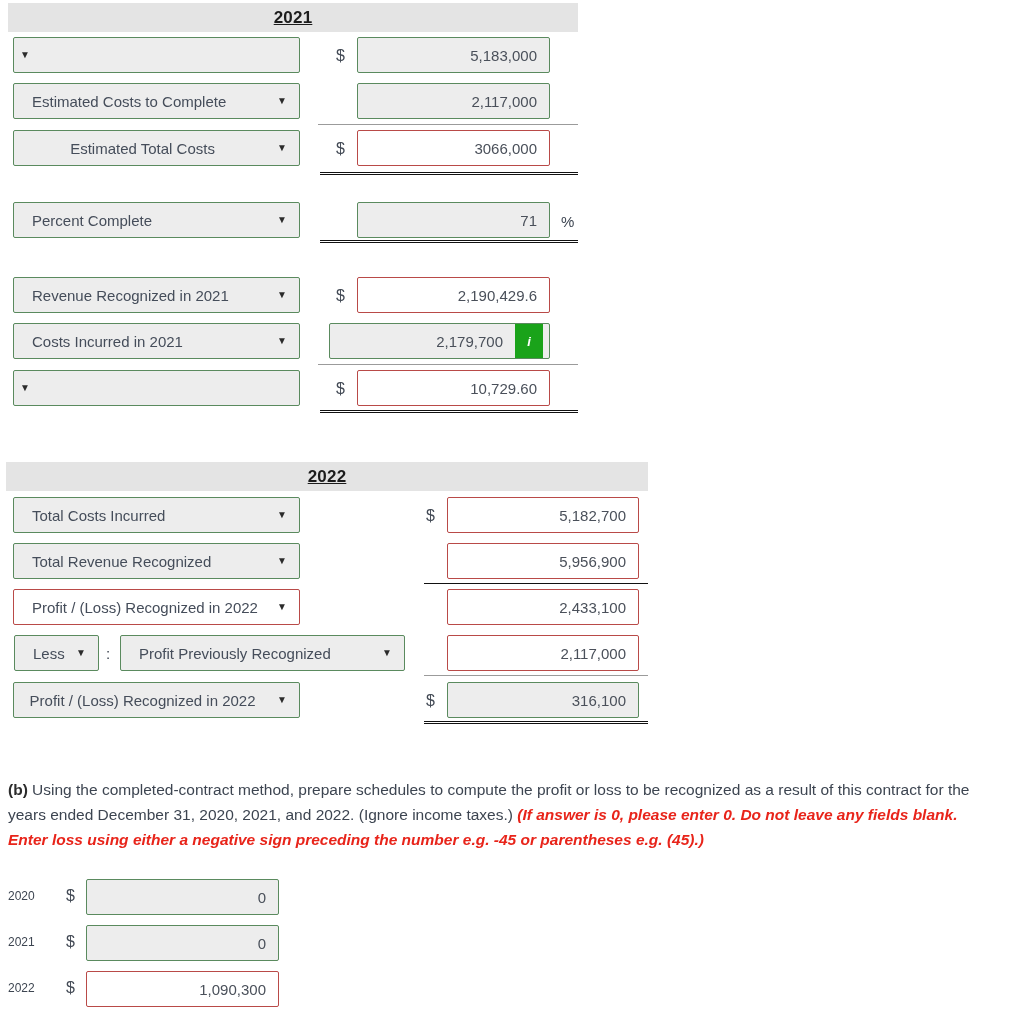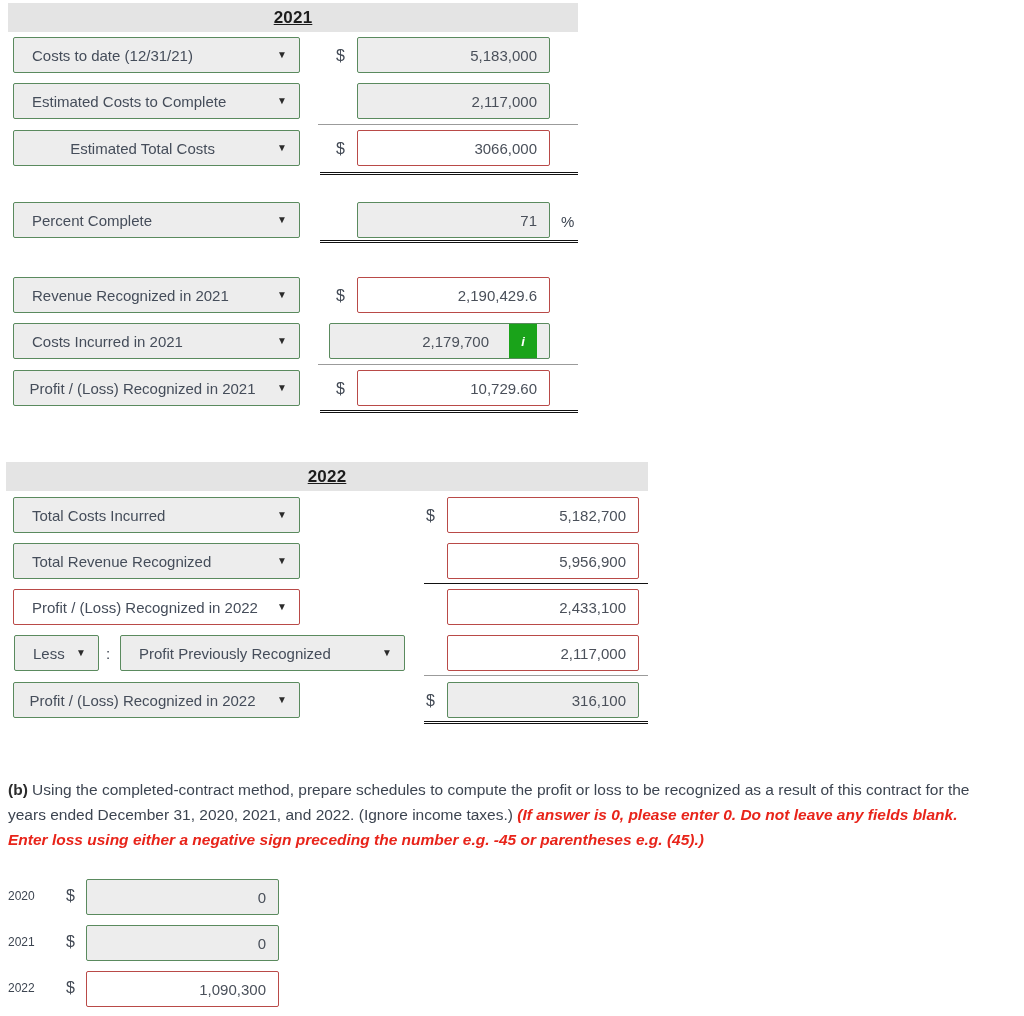--- a/index.html
+++ b/index.html
@@ -82,21 +82,21 @@
     display: flex;
     align-items: center;
     justify-content: flex-end;
     padding-right: 12px;
     font-size: 15px;
     color: #4a505a;
     cursor: text;
     overflow: hidden;
   }
   .inp.red { border-color: #b94a48; background: #ffffff; }
-  .inp.has-info { padding-right: 12px; gap: 8px; }
+  .inp.has-info { padding-right: 6px; }
   .inp.has-info .val { padding-right: 12px; }
   .info-btn {
     width: 28px;
     align-self: stretch;
     background: #1aa31a;
     color: #ffffff;
     font-weight: bold;
     font-style: italic;
     font-size: 13px;
     display: flex;
@@ -130,21 +130,20 @@
   .yr-label { font-size: 12px; color: #3d4551; }
 </style>
 </head>
 <body>
 
 <div class="abs year-bar" style="left:8px; top:3px; width:570px;">
   <span>2021</span>
 </div>
 
 <div class="abs sel" style="left:13px; top:37px; width:287px;">
-  <span class="sel-label">Costs to date (12/31/21)</span>
   <span class="caret">▼</span>
 </div>
 <div class="abs dollar" style="left:336px; top:48px;">$</div>
 <div class="abs inp" style="left:357px; top:37px; width:193px;">
   <span class="val">5,183,000</span>
 </div>
 
 <div class="abs sel" style="left:13px; top:83px; width:287px;">
   <span class="sel-label">Estimated Costs to Complete</span>
   <span class="caret">▼</span>
@@ -189,21 +188,20 @@
   <span class="caret">▼</span>
 </div>
 <div class="abs inp has-info" style="left:329px; top:323px; width:221px;">
   <span class="val">2,179,700</span>
   <span class="info-btn">i</span>
 </div>
 
 <div class="abs rule-thin" style="left:318px; top:364px; width:260px;"></div>
 
 <div class="abs sel center" style="left:13px; top:370px; width:287px;">
-  <span class="sel-label">Profit / (Loss) Recognized in 2021</span>
   <span class="caret">▼</span>
 </div>
 <div class="abs dollar" style="left:336px; top:381px;">$</div>
 <div class="abs inp red" style="left:357px; top:370px; width:193px;text-align:center;">
   <span class="val">10,729.60</span>
 </div>
 <div class="abs rule-thick" style="left:320px; top:410px; width:258px;"></div>
 
 <div class="abs year-bar" style="left:6px; top:462px; width:642px;">
   <span>2022</span>

